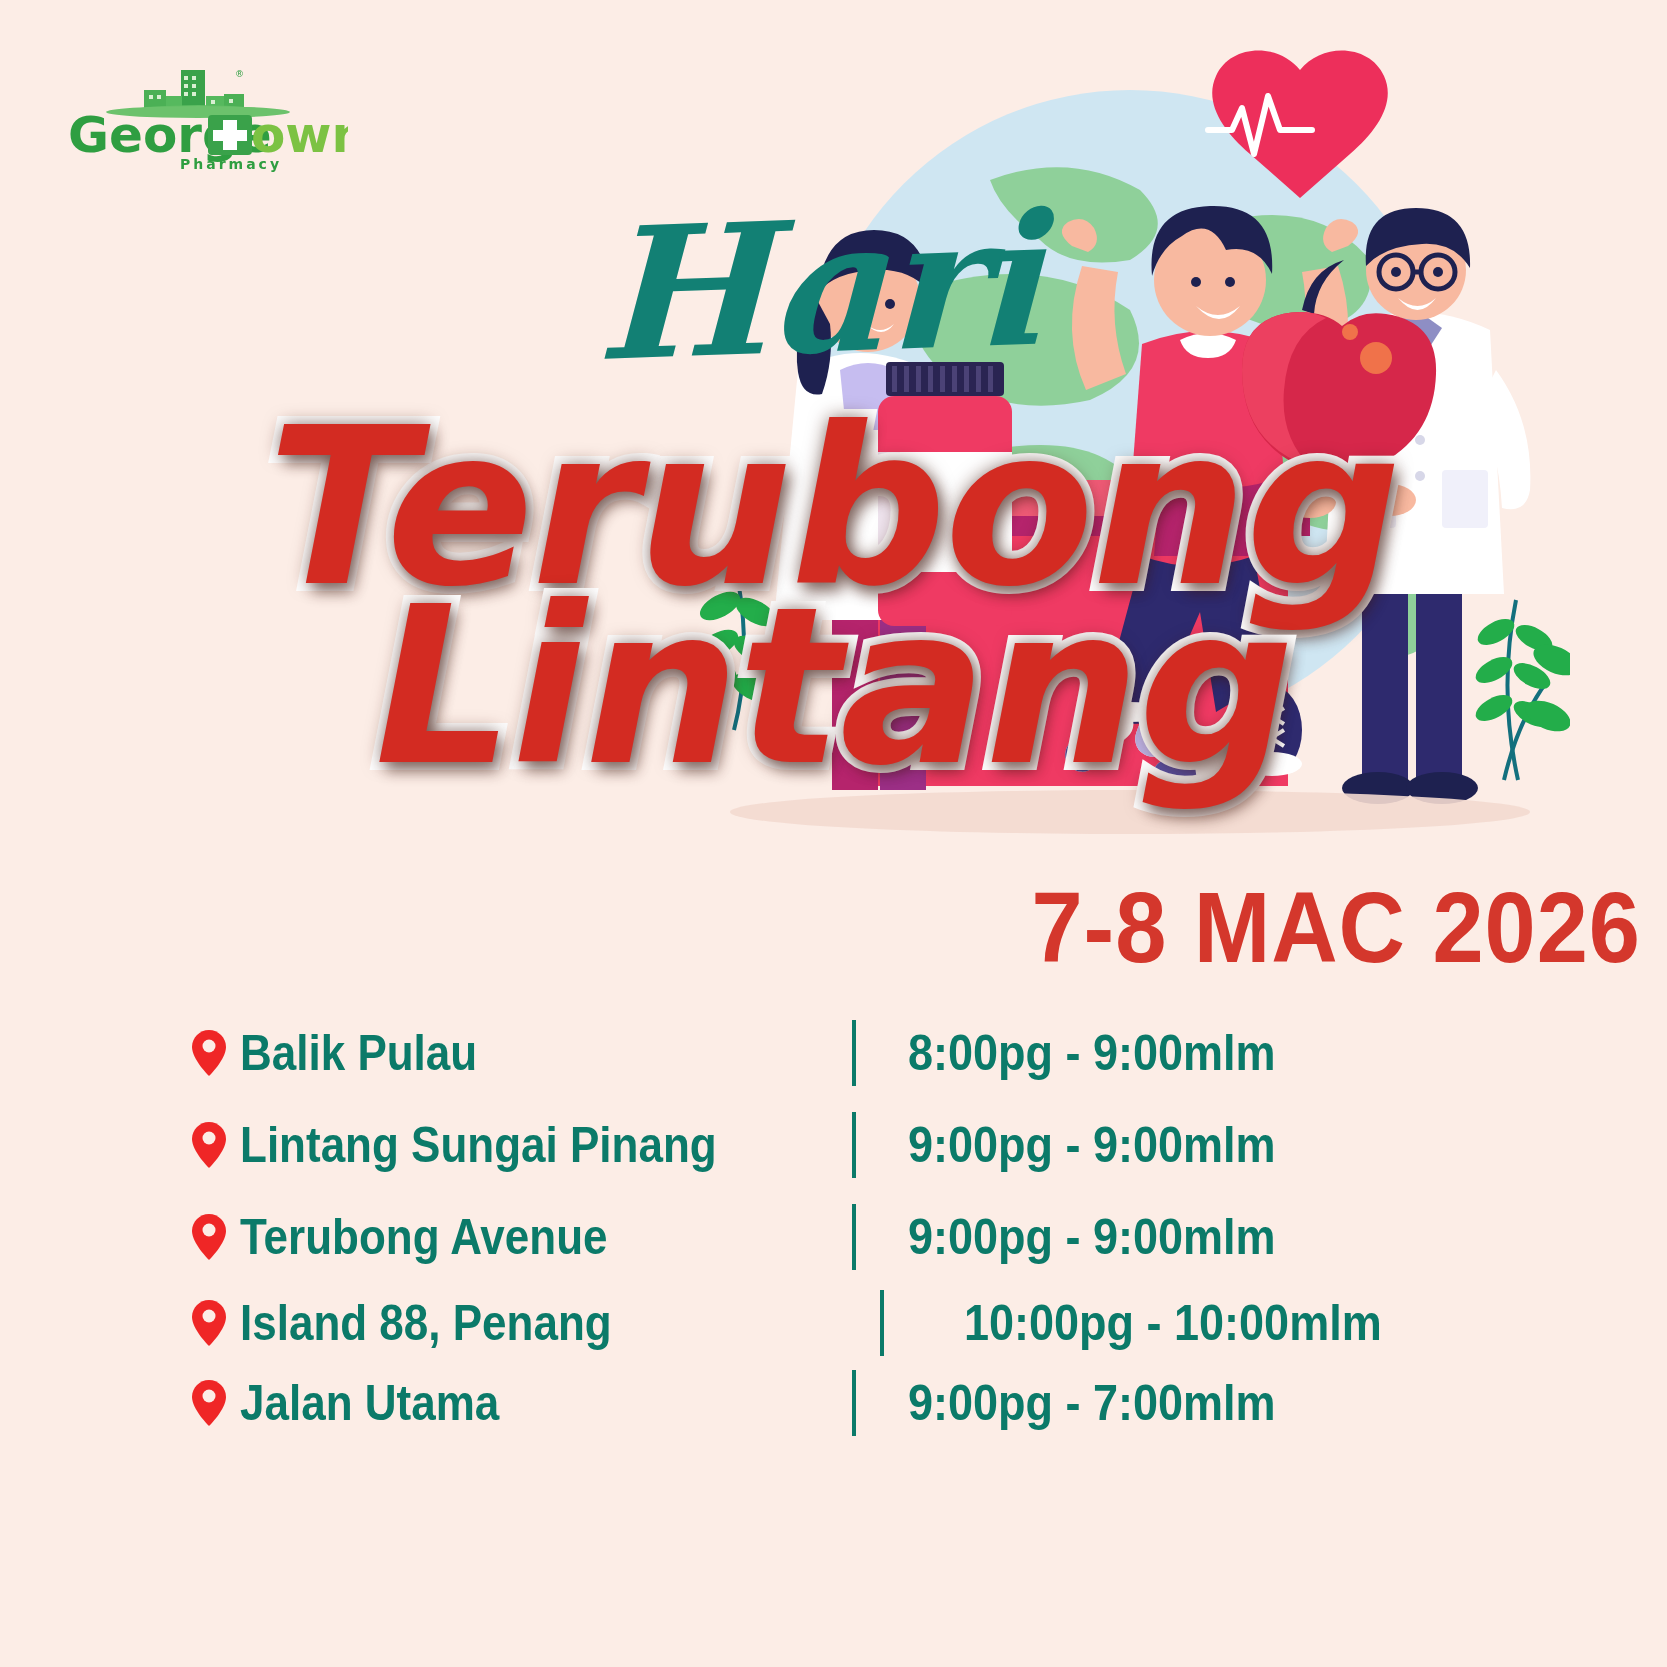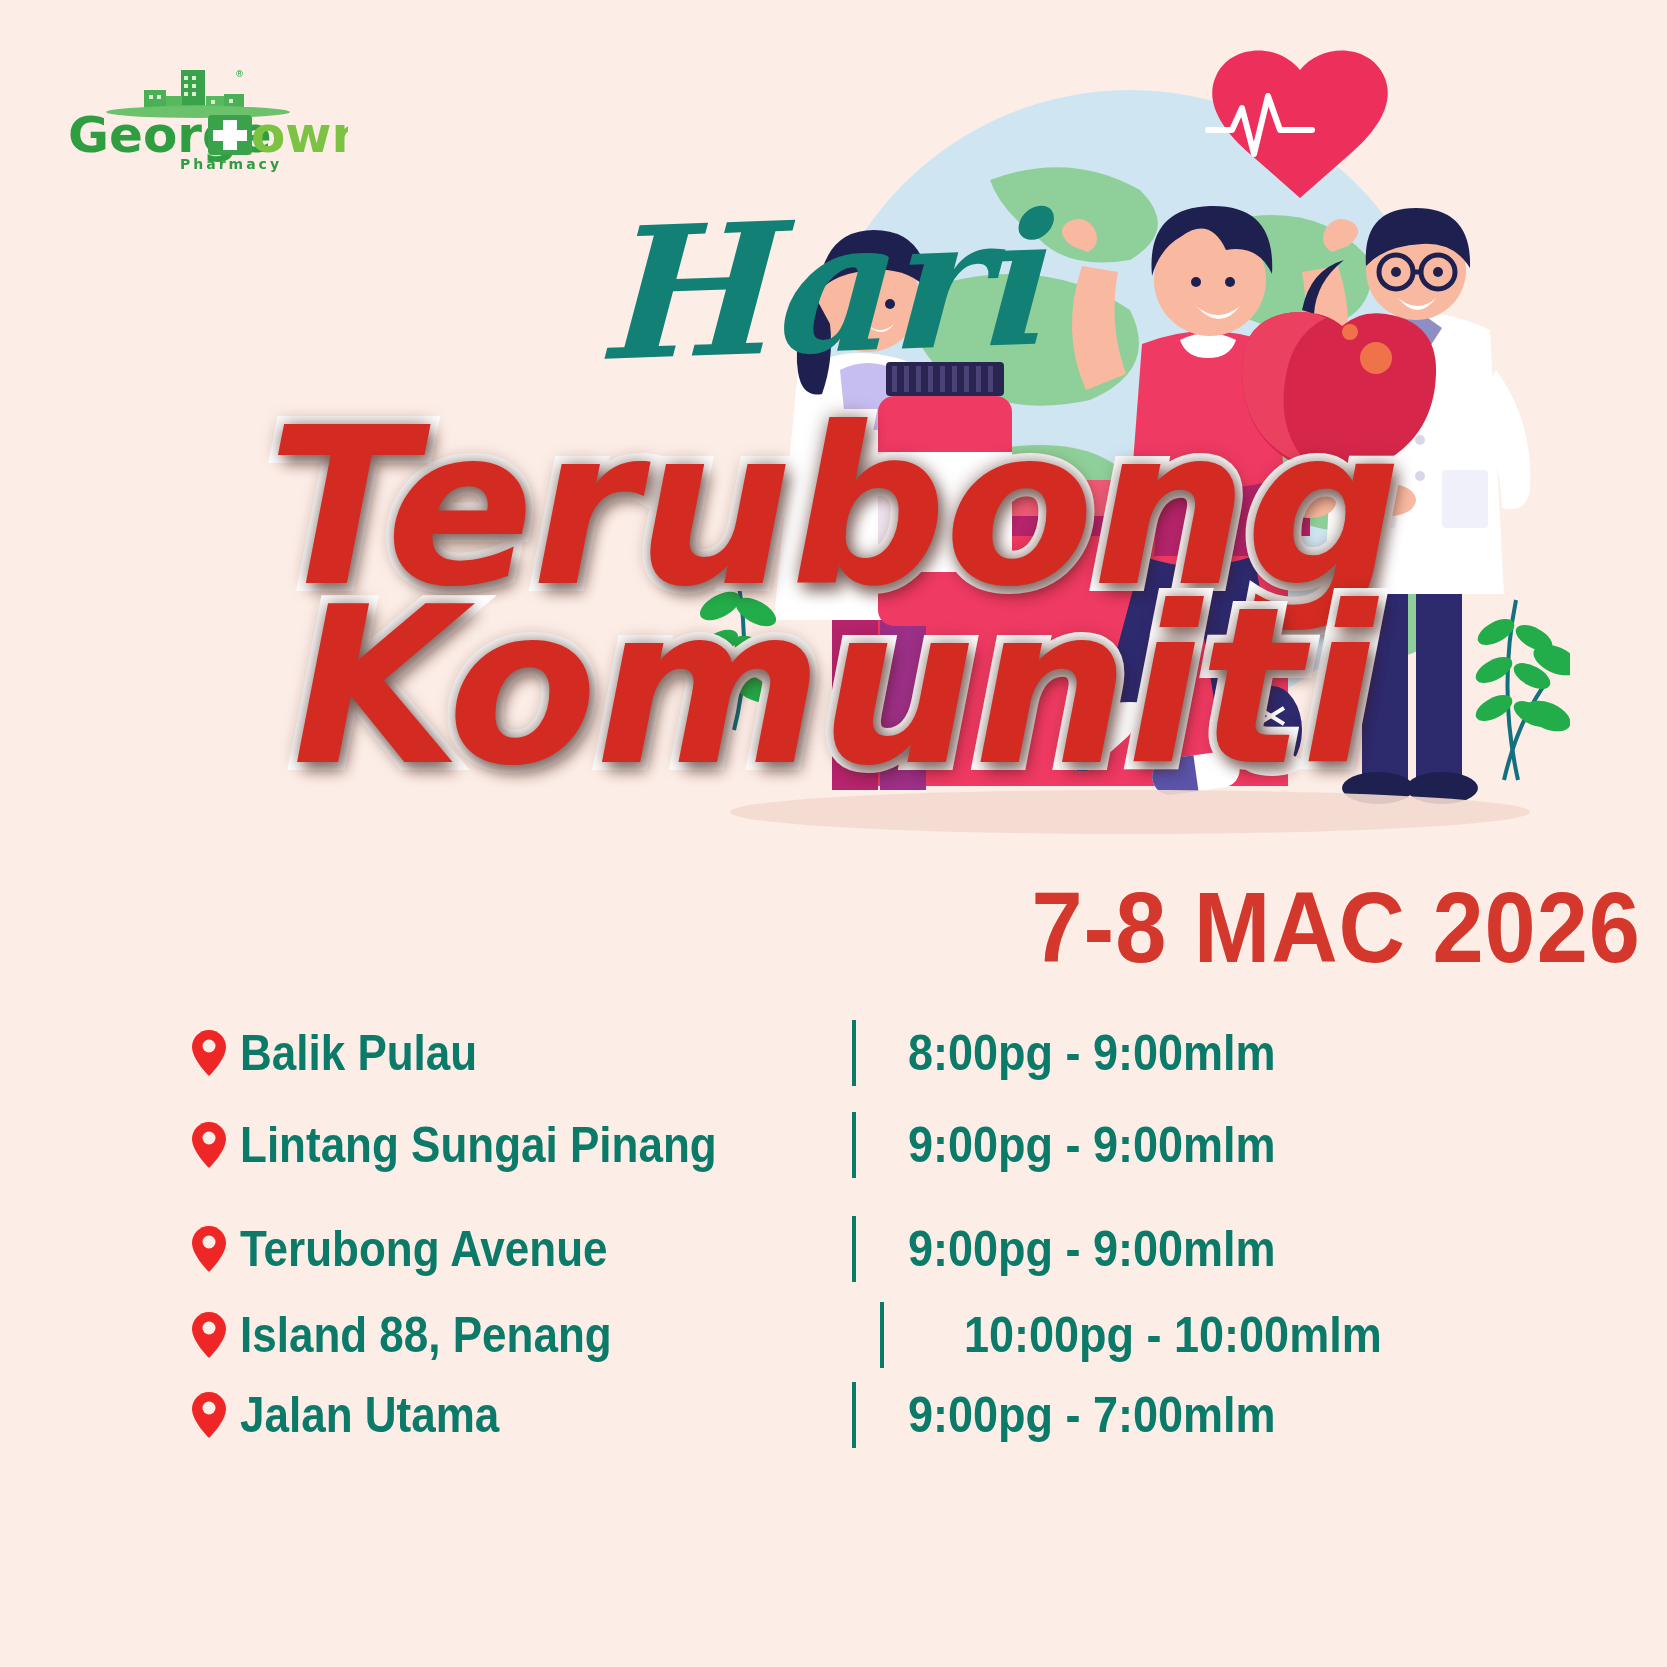--- a/index.html
+++ b/index.html
@@ -108,21 +108,21 @@
     color:#0b7a69;
     font-size:50px;
     line-height:1.12;
     white-space:nowrap;
     display:inline-block;
     transform:scaleX(0.9);
     transform-origin:left center;
   }
   .r2 .loc-name,.r3 .loc-name{font-size:50px;}
   .r1{margin-bottom:26px;}
-  .r2{margin-bottom:38px;align-items:center;}
+  .r2{margin-bottom:26px;align-items:center;}
   .r3{margin-bottom:20px;}
   .r4{margin-bottom:14px;gap:28px;}
 </style>
 </head>
 <body>
 
 <div class="poster">
 
   <div class="logo">
     <svg viewBox="0 0 300 120" xmlns="http://www.w3.org/2000/svg" aria-hidden="true">
@@ -337,21 +337,21 @@
       <ellipse cx="440" cy="772" rx="400" ry="22" fill="#f3d9cf" opacity="0.9"></ellipse>
     </svg>
   </div>
 
   <div class="title-hari">
     <span>Hari</span>
   </div>
 
   <div class="headline">
     <span class="ln l1">Terubong</span>
-    <span class="ln l2">Komuniti</span>
+    <span class="ln l2">Lintang</span>
   </div>
 
   <div class="date">
     <span>7-8 MAC 2026</span>
   </div>
 
   <div class="list">
 
     <div class="row r1">
       <div class="loc">

